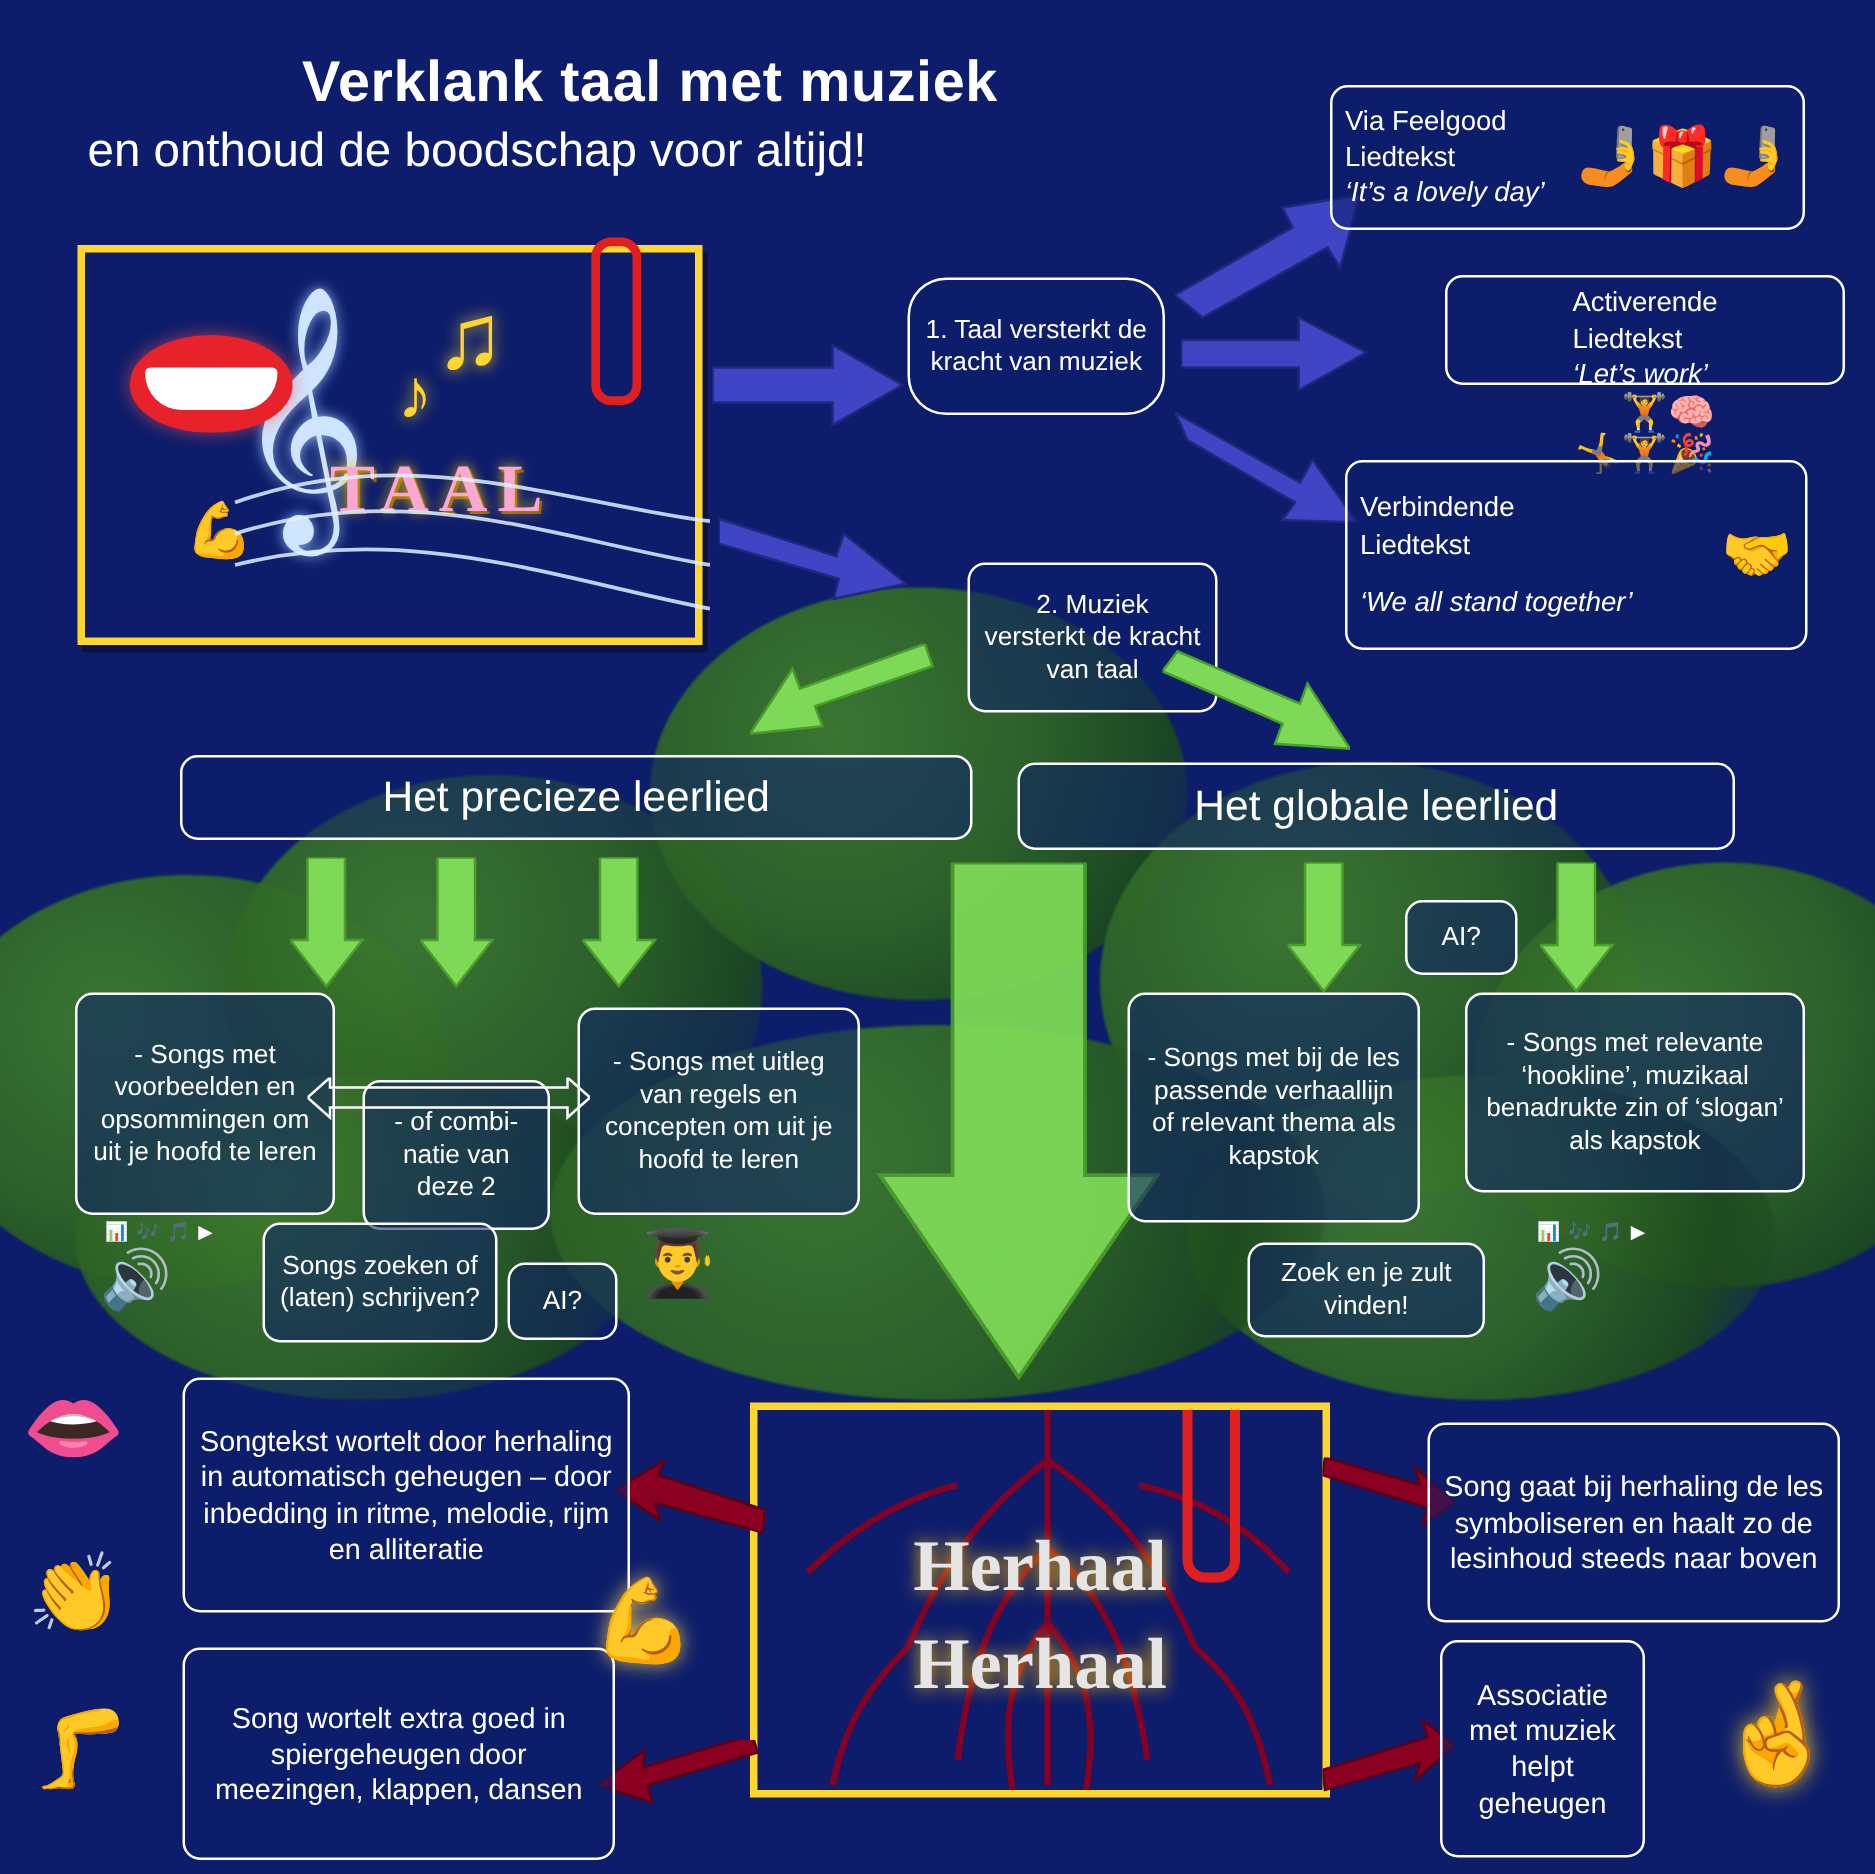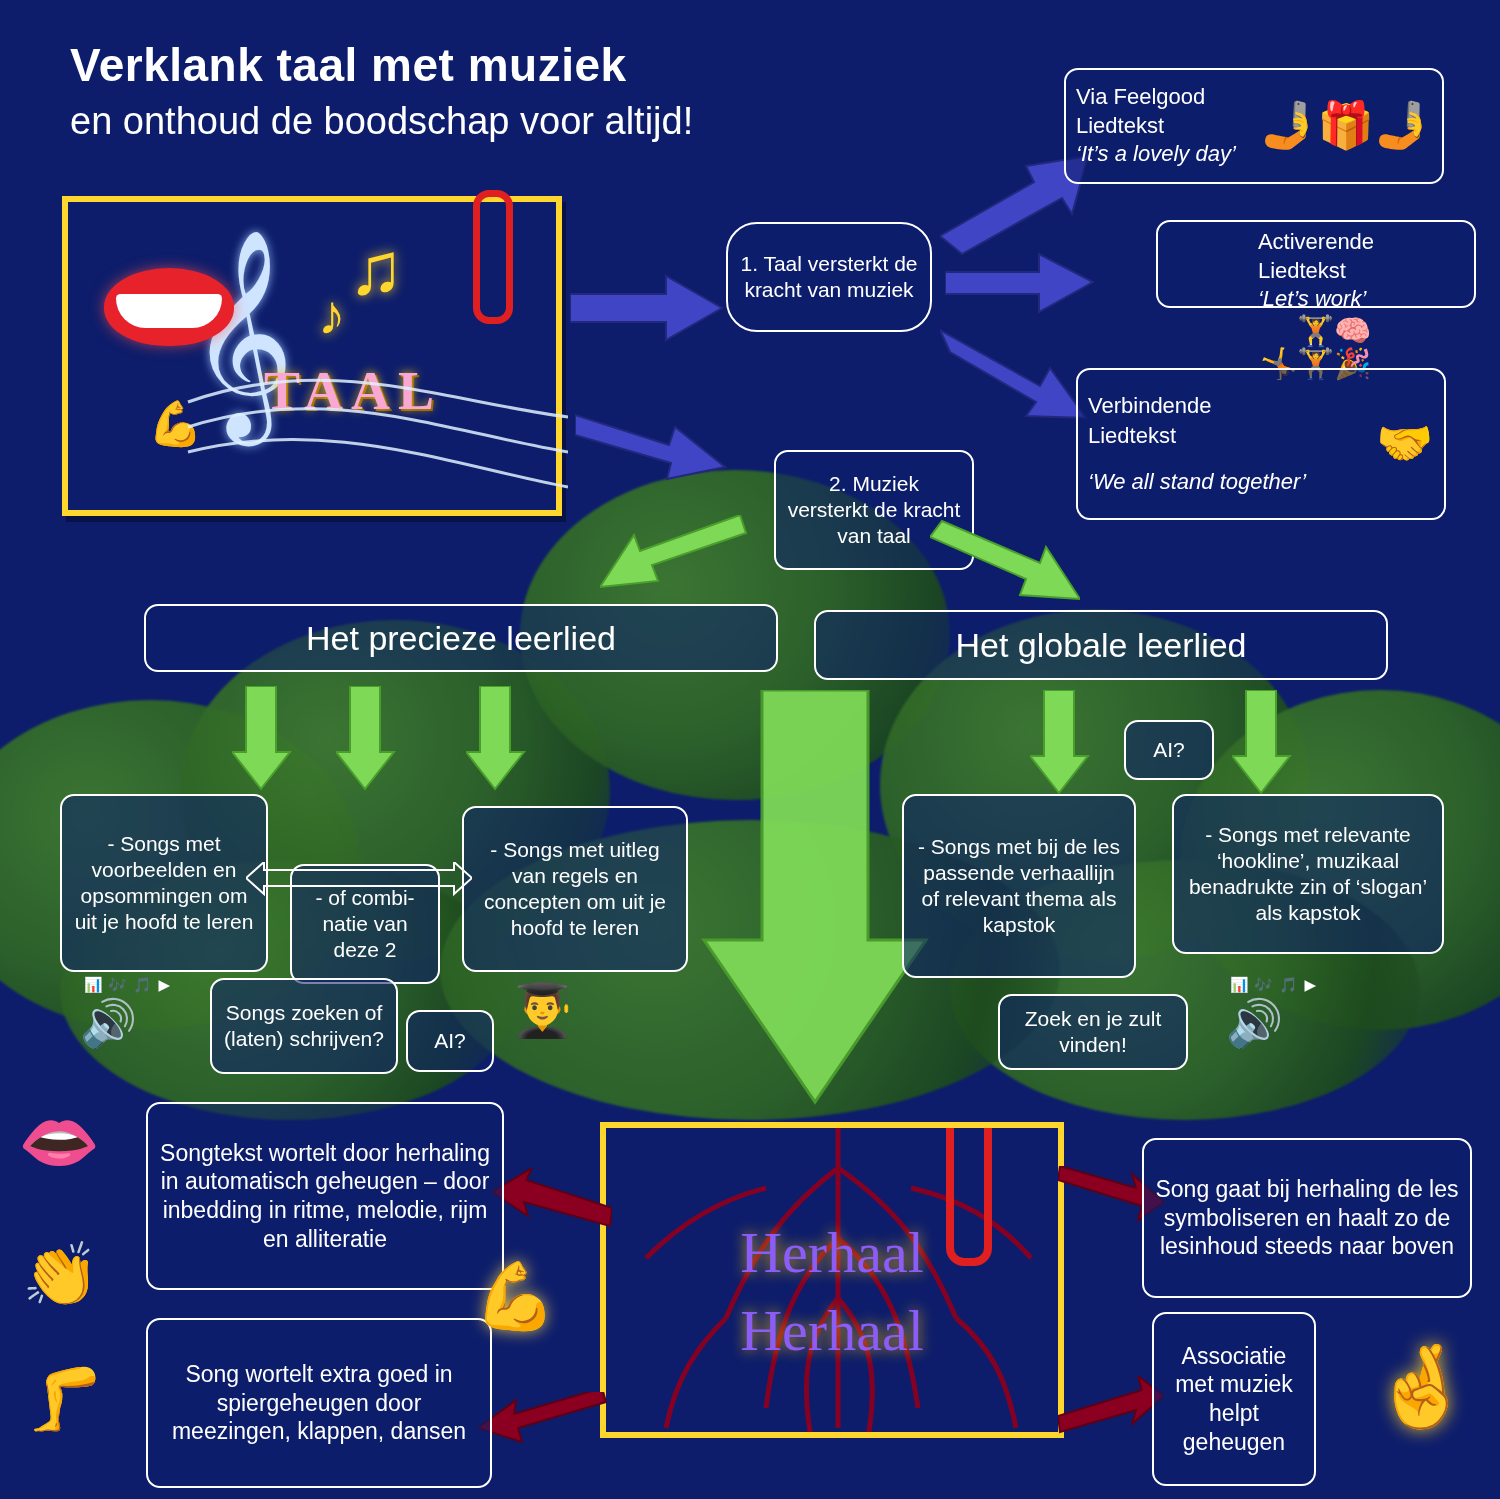--- a/index.html
+++ b/index.html
@@ -20,21 +20,21 @@
     color:#fff;
     display:flex;
     align-items:center;
     justify-content:center;
     text-align:center;
     line-height:1.25;
     padding:6px 10px;
   }
   .box.left{text-align:left;justify-content:flex-start;align-items:center;}
   .title1{
-    font-size:46px;font-weight:bold;letter-spacing:.5px;
+    font-size:46px;font-weight:bold;letter-spacing:.5px;text-align:center;
   }
   .title2{font-size:38px;}
   .italic{font-style:italic;}
   
   .foliage{
     position:absolute;border-radius:50%;
     background:radial-gradient(circle at 35% 35%, #3f7d2f 0%, #2f6626 45%, #1d4a1e 75%, rgba(20,60,30,0) 100%);
     filter:blur(1px);
     opacity:.92;
   }
@@ -65,21 +65,21 @@
     width:26px;height:120px;border:7px solid #e02020;border-radius:16px;
   }
   .clip2{
     width:30px;height:140px;border:8px solid #e02020;border-radius:18px;
   }
   .muscle{font-size:44px;}
   .roots-box{
     border:6px solid #ffd62e;background:#0d1d6b;position:relative;overflow:hidden;
   }
   .herhaal{
-    font-family:"Liberation Serif", serif;font-weight:normal;font-size:58px;color:#8b5cf6;
+    font-family:"Liberation Serif", serif;font-weight:bold;font-size:58px;color:#e5e5e5;
     text-shadow:0 0 14px rgba(255,190,0,.85);
     text-align:center;line-height:1.35;width:100%;
   }
   .redarrow{position:absolute;}
   .smallicons{font-size:13px;letter-spacing:1px;}
 </style>
 </head>
 <body>
 
 <div class="foliage" style="left:-60px;top:700px;width:420px;height:330px;"></div>

